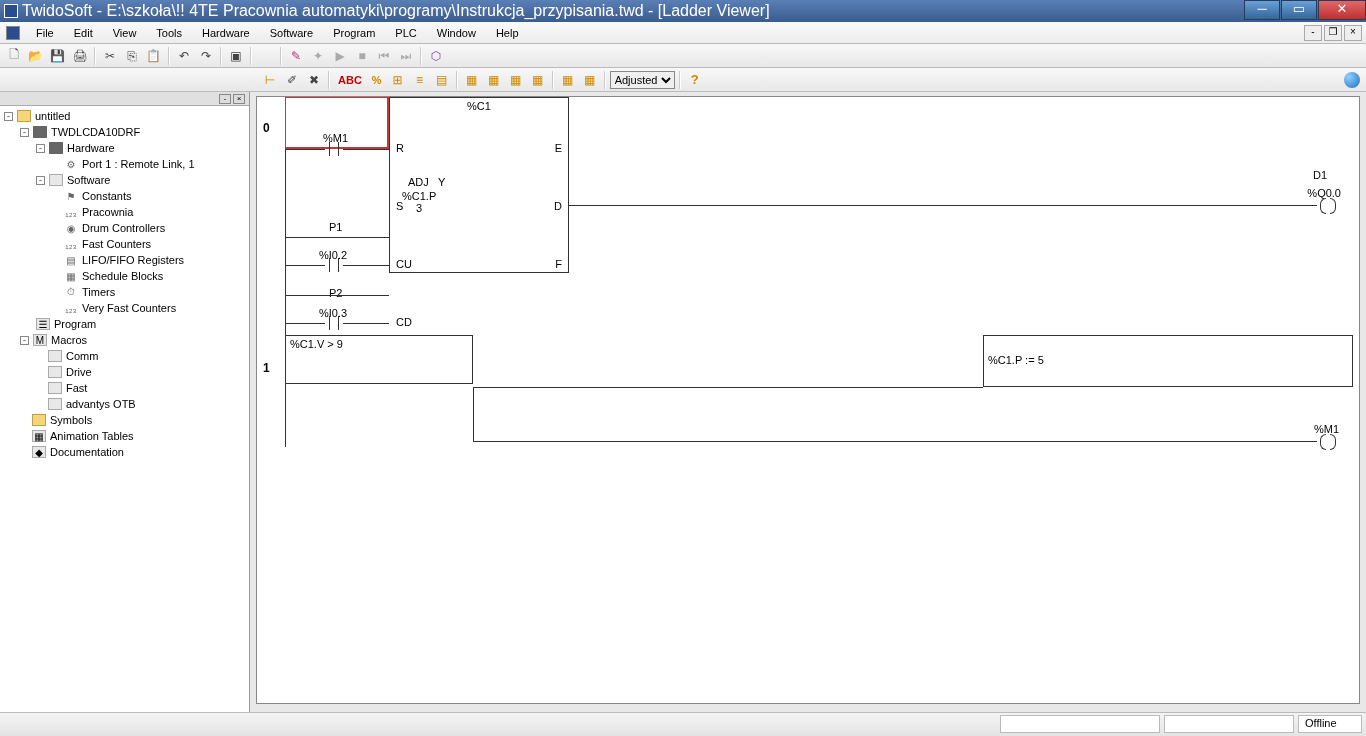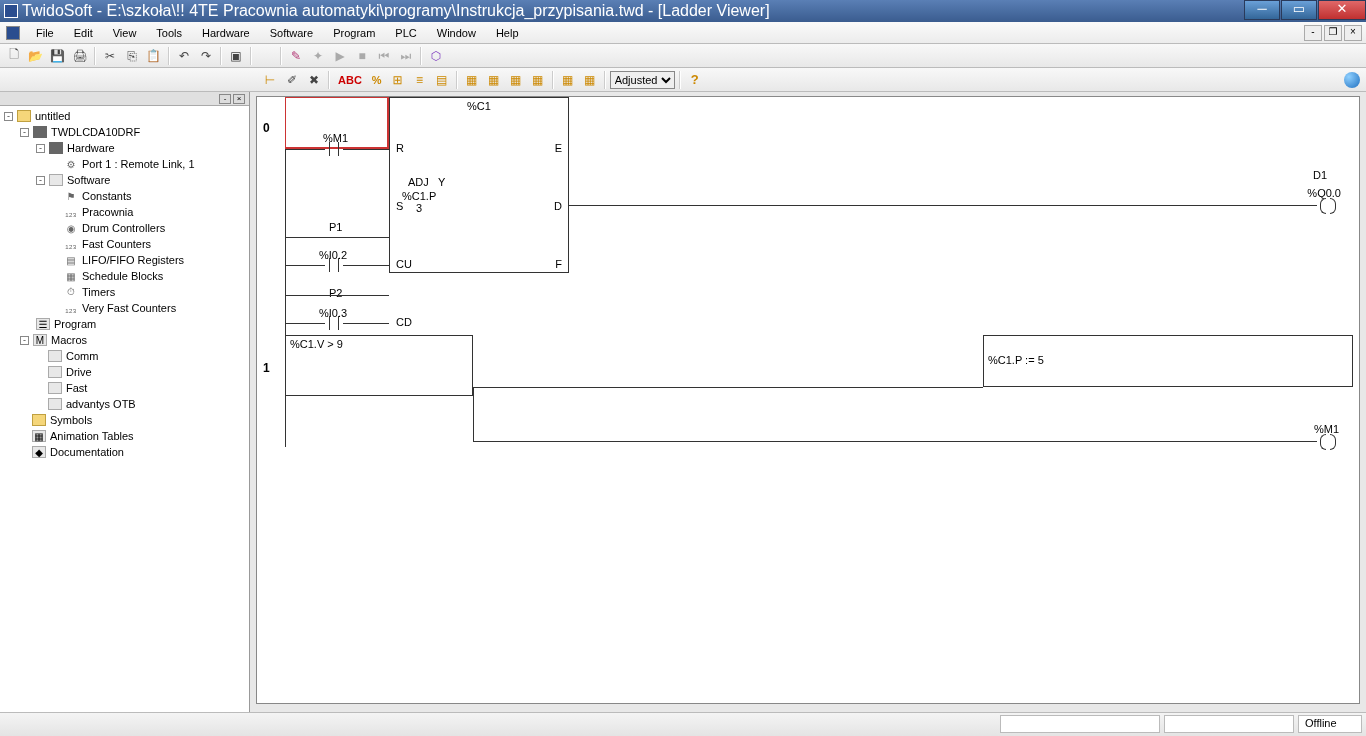--- a/index.html
+++ b/index.html
@@ -329,21 +329,21 @@
       <div class="hline" style="left:28px;top:226px;width:40px"></div>
       <div class="contact" style="left:68px;top:219px"></div>
       <div class="hline" style="left:86px;top:226px;width:46px"></div>
 
       <span class="text-lbl" style="right:32px;top:72px">D1</span>
       <span class="text-lbl" style="right:18px;top:90px">%Q0.0</span>
       <div class="hline" style="left:312px;top:108px;right:42px"></div>
       <div class="coil" style="right:20px;top:101px"></div>
 
       <span class="rung-num" style="top:264px">1</span>
-      <div class="cmp-box" style="left:28px;top:238px;width:188px;height:61px">
+      <div class="cmp-box" style="left:28px;top:238px;width:188px;height:49px">
         <span class="text-lbl" style="left:4px;top:2px">%C1.V &gt; 9</span>
       </div>
       <div class="cmp-box" style="right:6px;top:238px;width:370px;height:52px">
         <span class="text-lbl" style="left:4px;top:18px">%C1.P := 5</span>
       </div>
       <div class="hline" style="left:216px;top:290px;right:376px"></div>
       <div class="vline" style="left:216px;top:290px;height:54px"></div>
       <div class="hline" style="left:216px;top:344px;right:42px"></div>
       <span class="text-lbl" style="right:20px;top:326px">%M1</span>
       <div class="coil" style="right:20px;top:337px"></div>

